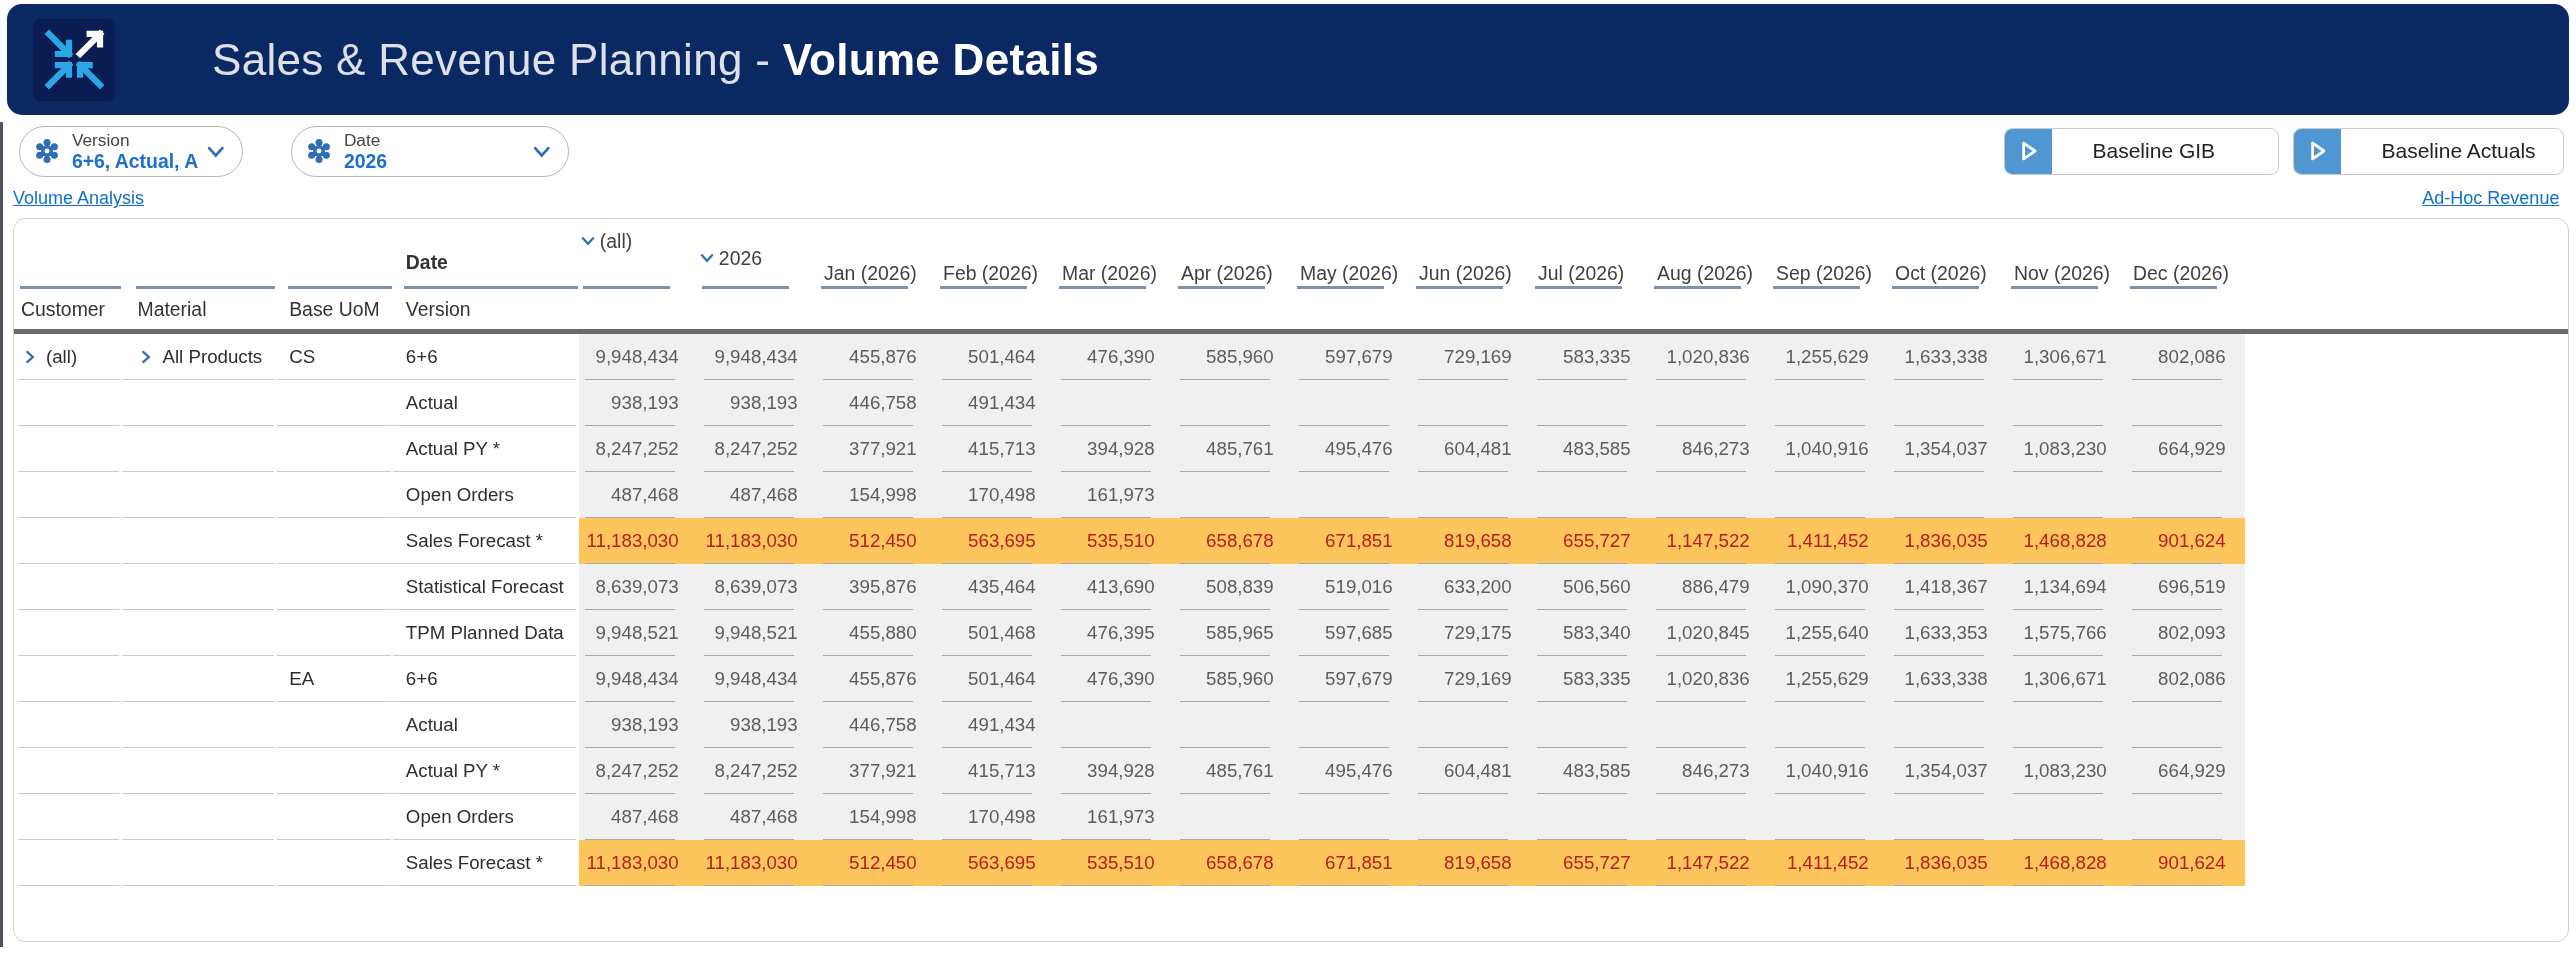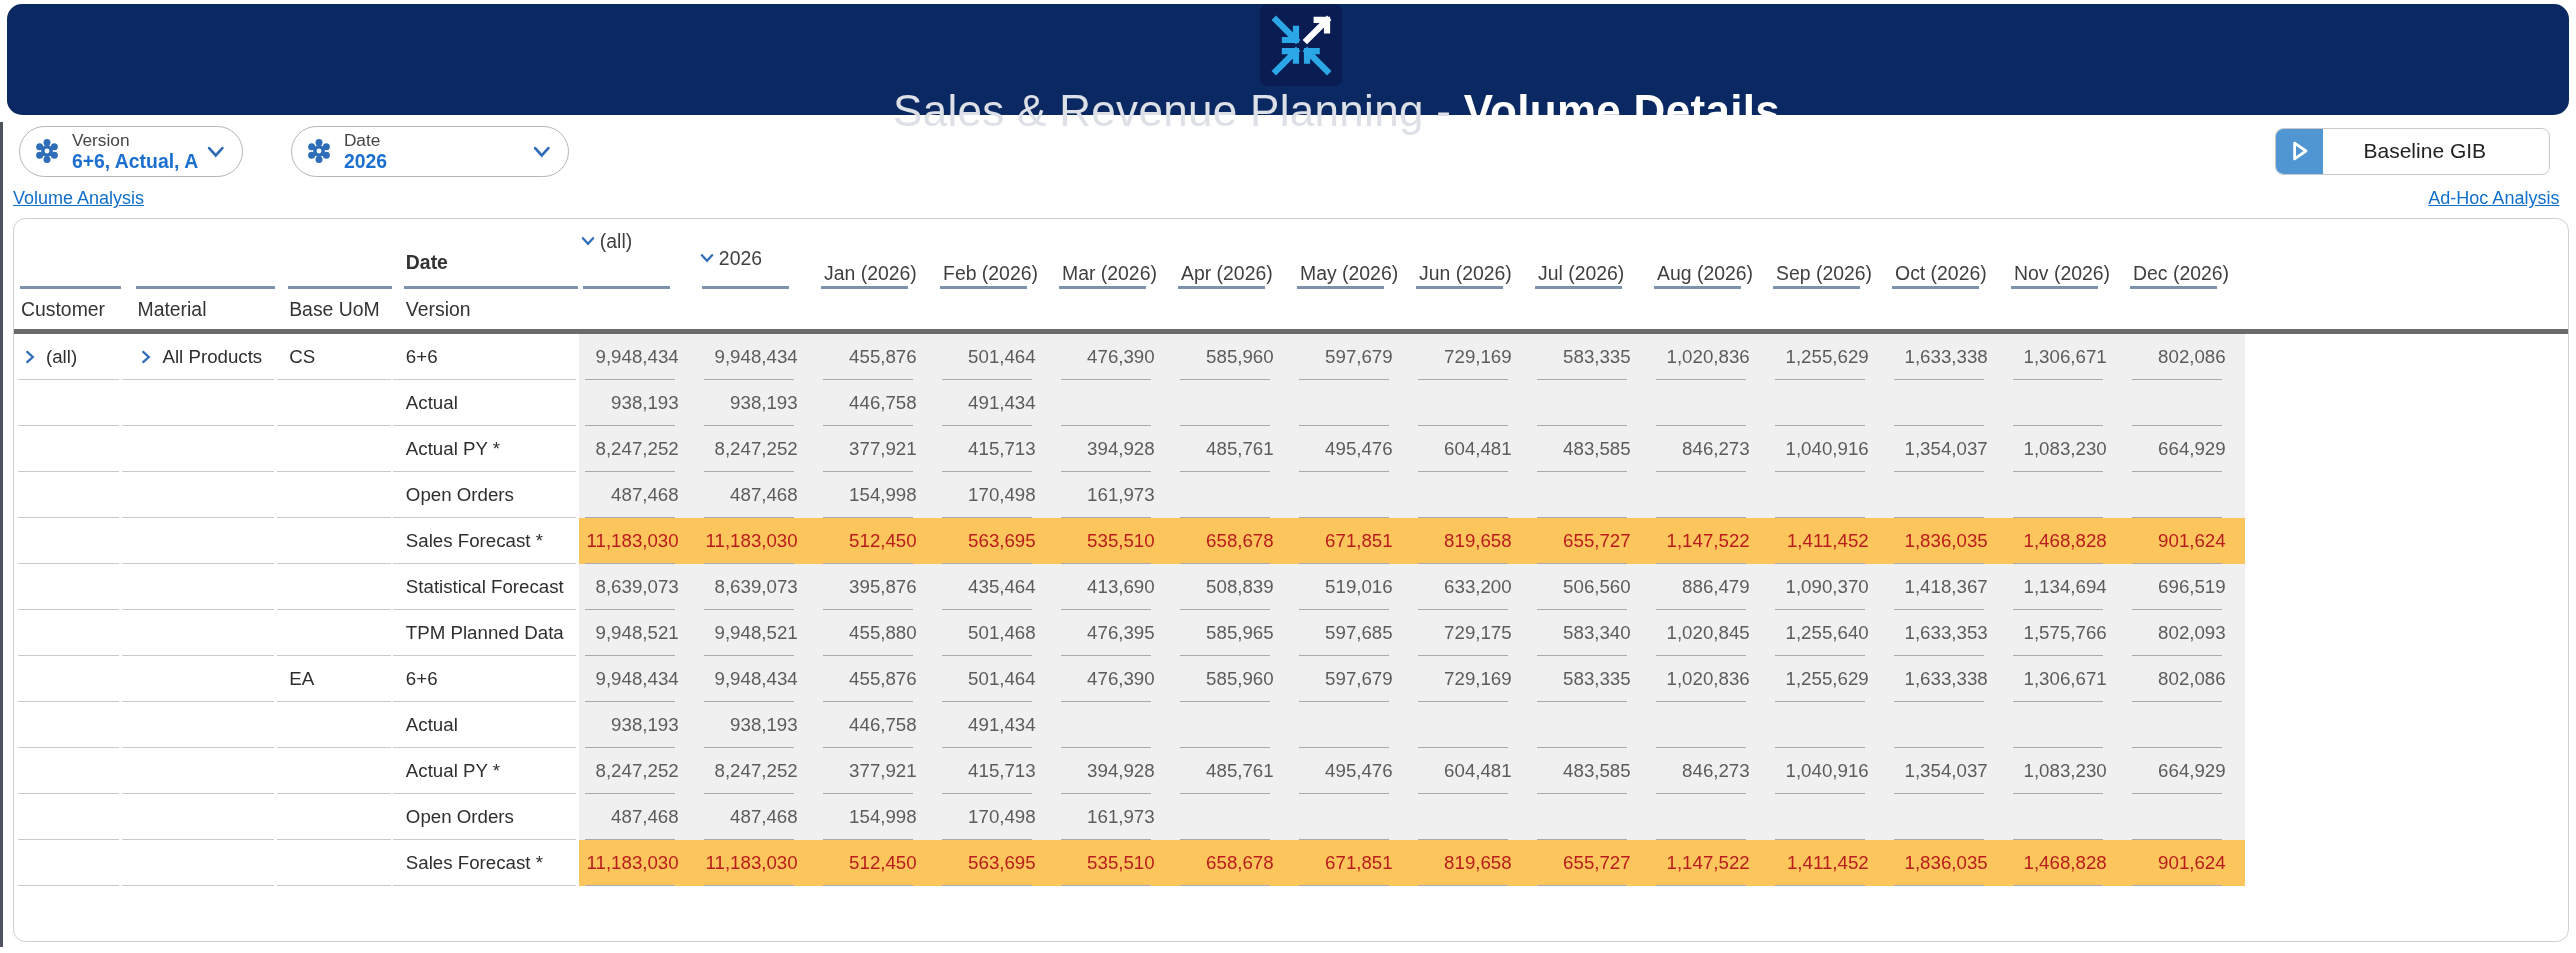--- a/index.html
+++ b/index.html
@@ -8,21 +8,21 @@
     --underline_steel:#7d92ac; --divider_gray:#6b6b6b; --sep_dark:#a9a9a9; --sep_light:#c9c9c9;
     --text_dark:#2e2e2e; --text_val:#5c5c5c;
     --cols:104px 12.5px 142px 9.7px 107px 9.7px 176px repeat(14,119px) minmax(0,1fr);
   }
   *{box-sizing:border-box;margin:0;padding:0}
   html,body{width:2576px;height:954px;overflow:hidden;background:#ffffff;
     font-family:"Liberation Sans",sans-serif;color:var(--text_dark);}
   .window-edge{position:absolute;left:0;top:122px;width:2.8px;height:825px;background:#2e3440;opacity:.85}
   
   .app-header{margin:4.2px 7px 0;height:111px;background:var(--header_bg);border-radius:15px;
-    display:flex;align-items:center;flex-direction:column;}
+    display:flex;align-items:center;}
   .logo{width:82px;height:82px;margin-left:26px;border-radius:7px;background:var(--logo_bg);
     display:flex;align-items:center;justify-content:center;flex:0 0 auto}
   .logo svg{width:69px;height:69px}
   .title{margin-left:97px;font-size:44px;letter-spacing:0.3px;white-space:nowrap}
   .title .reg{color:#dde0e6;font-weight:400}
   .title .sep{color:#dde0e6;font-weight:400;margin:0 12.5px}
   .title .bold{color:#ffffff;font-weight:700}
   
   .toolbar{margin:9.7px 12.5px 0 19.4px;height:53px;display:flex;align-items:center}
   .pill{height:51px;border:1.4px solid #b5b5b5;border-radius:26px;background:#fff;
@@ -148,26 +148,34 @@
   </div>
   <div class="flex-spacer"></div>
   <button class="action-btn btn-gib">
     <span class="play-sq">
       <svg viewBox="0 0 16 16">
           <path d="M5.5 3.5 L12 8 L5.5 12.5 Z" fill="none" stroke="#ffffff" stroke-width="1.6" stroke-linejoin="round"></path>
         </svg>
     </span>
     <span class="lbl">Baseline GIB</span>
   </button>
+  <button class="action-btn btn-actuals">
+    <span class="play-sq">
+      <svg viewBox="0 0 16 16">
+          <path d="M5.5 3.5 L12 8 L5.5 12.5 Z" fill="none" stroke="#ffffff" stroke-width="1.6" stroke-linejoin="round"></path>
+        </svg>
+    </span>
+    <span class="lbl">Baseline Actuals</span>
+  </button>
 </div>
 
 <div class="links-row">
   <a>Volume Analysis</a>
   <div class="flex-spacer"></div>
-  <a>Ad-Hoc Analysis</a>
+  <a>Ad-Hoc Revenue</a>
 </div>
 
 <div class="card">
   <div class="grid header-top">
     <div class="hcell"></div>
     <div class="hcell spacercell"></div>
     <div class="hcell"></div>
     <div class="hcell spacercell"></div>
     <div class="hcell"></div>
     <div class="hcell spacercell"></div>

